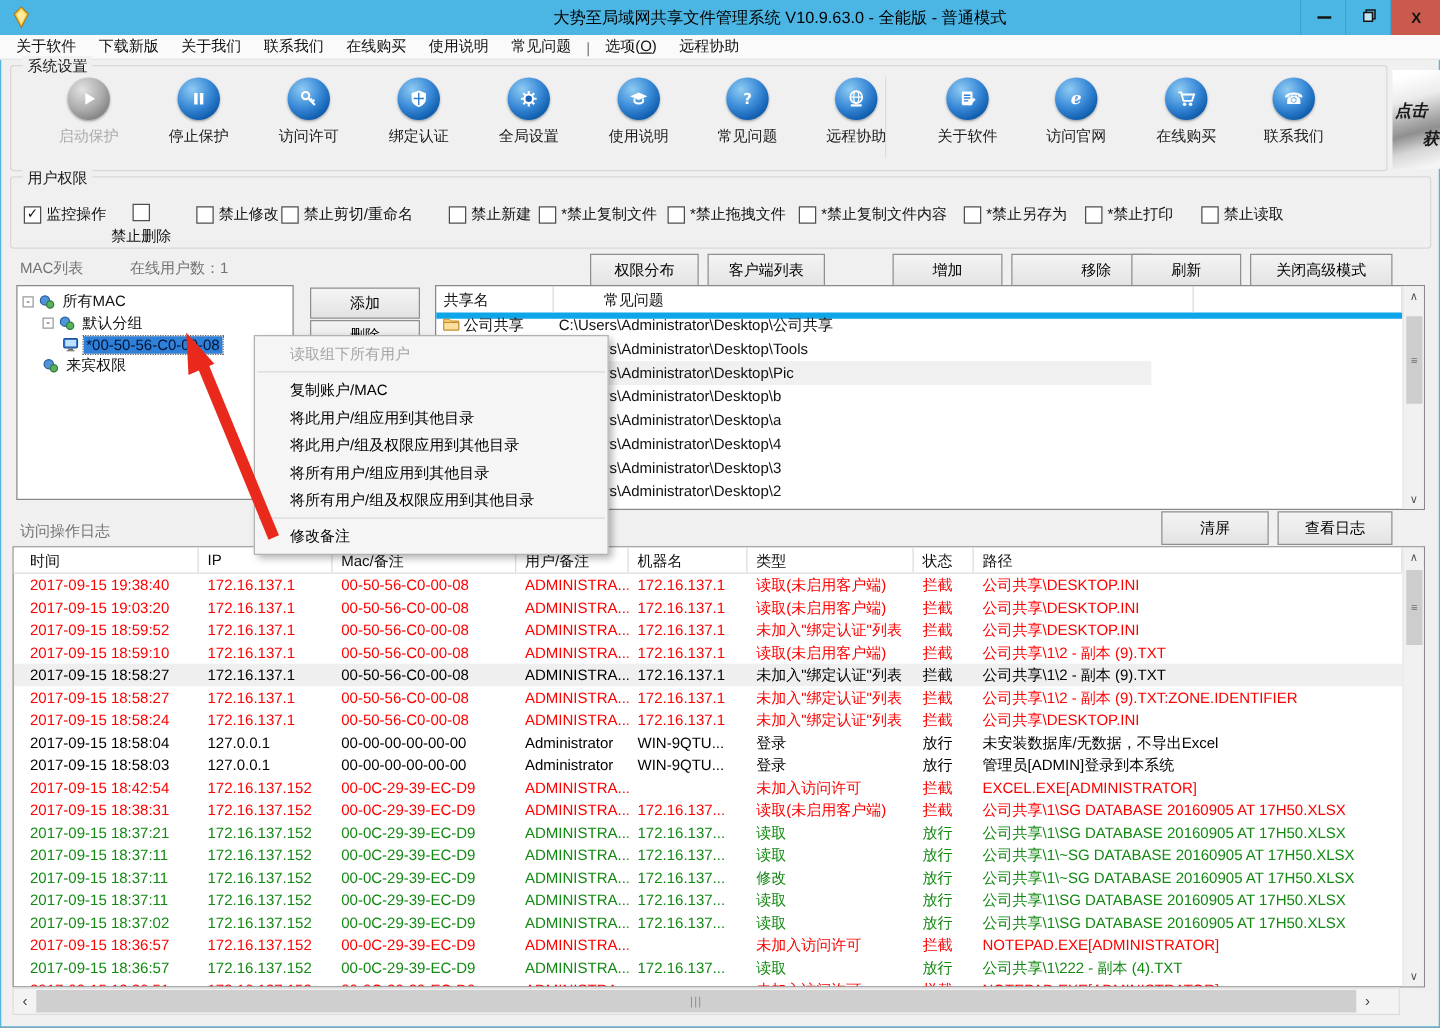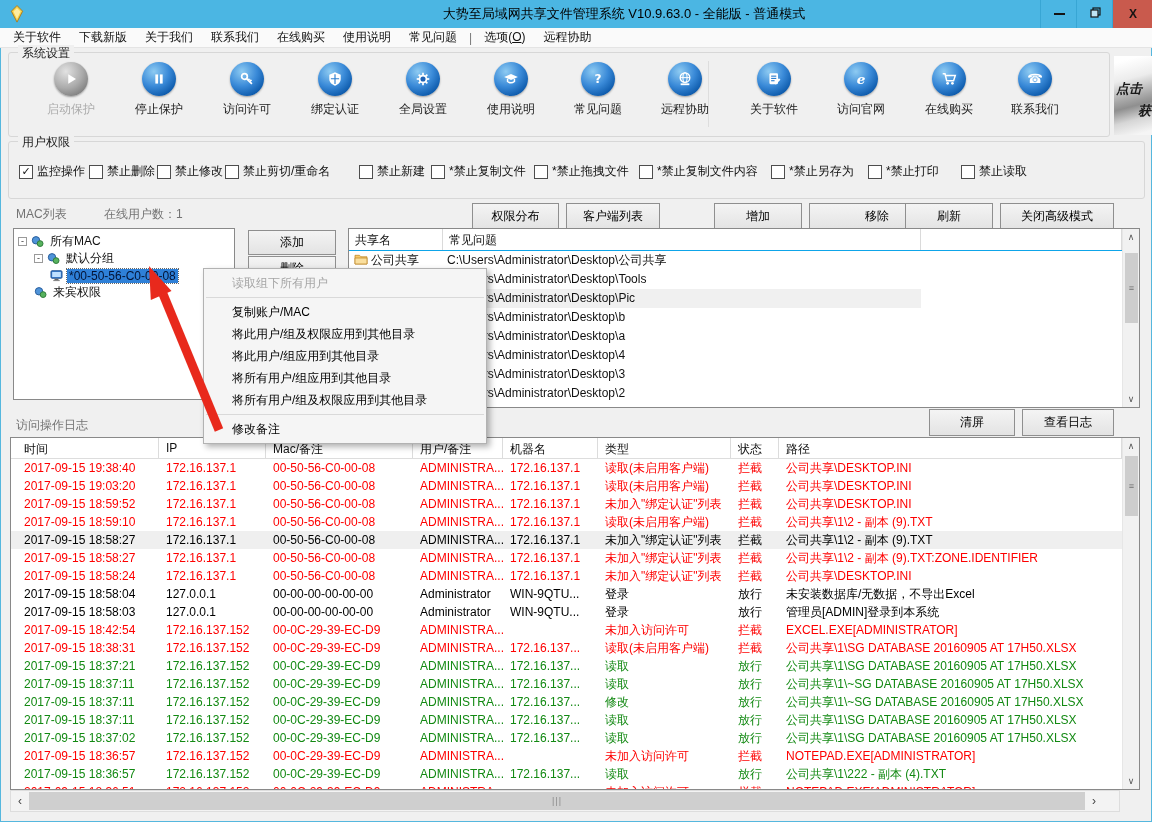--- a/index.html
+++ b/index.html
@@ -46,21 +46,21 @@
   .btn{position:absolute;background:linear-gradient(#f4f4f4,#e3e3e3);border:1px solid #8f8f8f;display:flex;align-items:center;justify-content:center;cursor:pointer;color:#000;white-space:nowrap;}
   
   #tree-box{position:absolute;left:13px;top:228px;width:222px;height:172px;background:#fff;border:1px solid #898989;padding-top:4px;box-sizing:border-box;overflow:hidden;}
   .tree-row{height:17px;display:flex;align-items:center;white-space:nowrap;cursor:pointer;}
   .expander{width:9px;height:9px;box-sizing:border-box;border:1px solid #9a9a9a;background:#fff;font-size:9px;line-height:6px;text-align:center;margin-right:4px;color:#333;flex:none;}
   .tree-icon{margin-right:4px;display:inline-flex;flex:none;}
   .tree-label{padding:0 2px;}
   .tree-label.sel{background:#2e80d8;outline:1px dotted #666;color:#031335;}
   
   #share-box{position:absolute;left:348px;top:228px;width:792px;height:180px;background:#fff;border:1px solid #898989;box-sizing:border-box;}
-  .share-header{display:grid;grid-template-columns:94px 478px 1fr;height:21px;border-bottom:1px solid #0ea5e9;margin-right:17px;}
+  .share-header{display:grid;grid-template-columns:94px 478px 1fr;height:21px;border-bottom:5px solid #0ea5e9;margin-right:17px;gap:34px;}
   .share-header>div{border-right:1px solid #dadada;padding:3px 0 0 6px;white-space:nowrap;overflow:hidden;cursor:pointer;}
   .share-rows{position:absolute;left:0;top:22px;right:17px;bottom:0;overflow:hidden;}
   .share-row{display:grid;grid-template-columns:94px 478px 1fr;height:19px;align-items:center;cursor:pointer;}
   .share-row .c1{padding-left:5px;display:flex;align-items:center;gap:3px;overflow:hidden;height:100%;}
   .share-row .c2{padding-left:4px;white-space:nowrap;overflow:hidden;height:100%;line-height:19px;}
   .share-row.sel .c1,.share-row.sel .c2{background:#f0f0f0;}
   
   .vscroll{position:absolute;right:0;top:0;bottom:0;width:17px;background:#f1f1f1;border-left:1px solid #e6e6e6;box-sizing:border-box;}
   .sb-btn{position:absolute;left:0;width:16px;height:16px;display:flex;align-items:center;justify-content:center;color:#555;font-size:9px;cursor:pointer;}
   .sb-thumb{position:absolute;left:2px;width:13px;background:#cdcdcd;display:flex;align-items:center;justify-content:center;color:#707070;font-size:9px;cursor:pointer;}
@@ -254,21 +254,21 @@
     <span class="ad-t1">点击</span>
     <span class="ad-t2">获</span>
   </div>
 
   <div class="groupbox" id="perm-group">
     <span class="group-label">用户权限</span>
   <label class="chk" style="left: 10px;">
         <span class="chk-box">✓</span>
         <span>监控操作</span>
       </label>
-      <label class="chk" style="left: 80px;">
+      <label class="chk" style="left: 80px; flex-direction: column;">
         <span class="chk-box"></span>
         <span>禁止删除</span>
       </label>
       <label class="chk" style="left: 148px;">
         <span class="chk-box"></span>
         <span>禁止修改</span>
       </label>
       <label class="chk" style="left: 216px;">
         <span class="chk-box"></span>
         <span>禁止剪切/重命名</span>
@@ -690,22 +690,22 @@
   <div id="hscroll">
     <div class="h-btn" style="left:0;">‹</div>
     <div class="h-thumb">|||</div>
     <div class="h-btn" style="left:1074px;">›</div>
   </div>
 
   <div id="cmenu">
       <div class="cmenu-item disabled">读取组下所有用户</div>
       <div class="cmenu-sep"></div>
       <div class="cmenu-item">复制账户/MAC</div>
+      <div class="cmenu-item">将此用户/组应用到其他目录</div>
       <div class="cmenu-item">将此用户/组及权限应用到其他目录</div>
-      <div class="cmenu-item">将此用户/组应用到其他目录</div>
       <div class="cmenu-item">将所有用户/组应用到其他目录</div>
       <div class="cmenu-item">将所有用户/组及权限应用到其他目录</div>
       <div class="cmenu-sep"></div>
       <div class="cmenu-item">修改备注</div>
     </div>
 
   <svg id="arrow-svg">
     <polygon id="arrow-head" points="149,266 150.8,300 171.5,291" fill="#e8291c"></polygon>
     <line id="arrow-line" x1="163" y1="294" x2="219" y2="430" stroke-width="9" stroke="#e8291c"></line>
   </svg>

